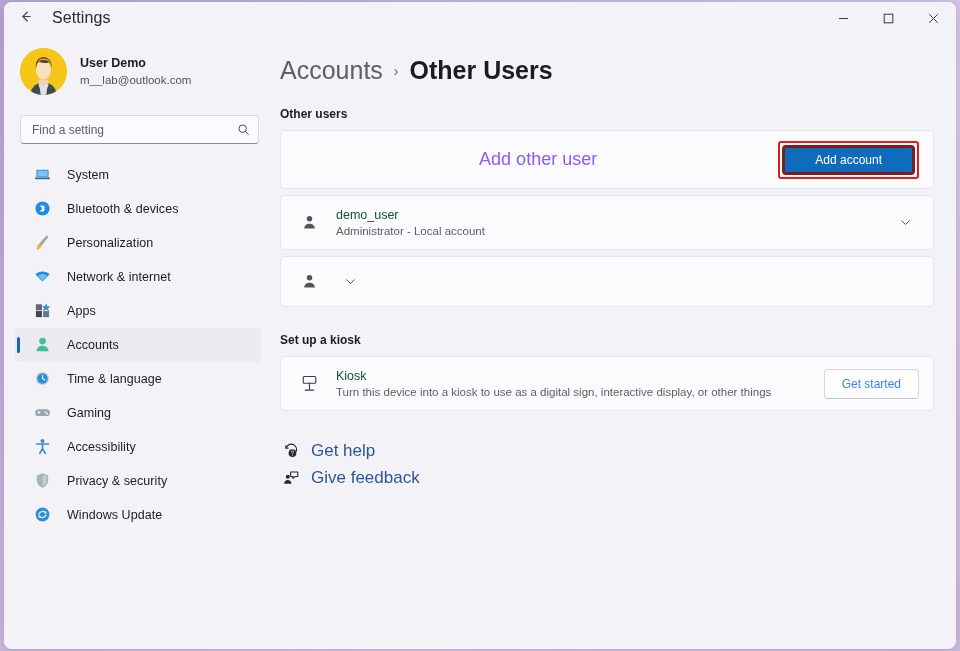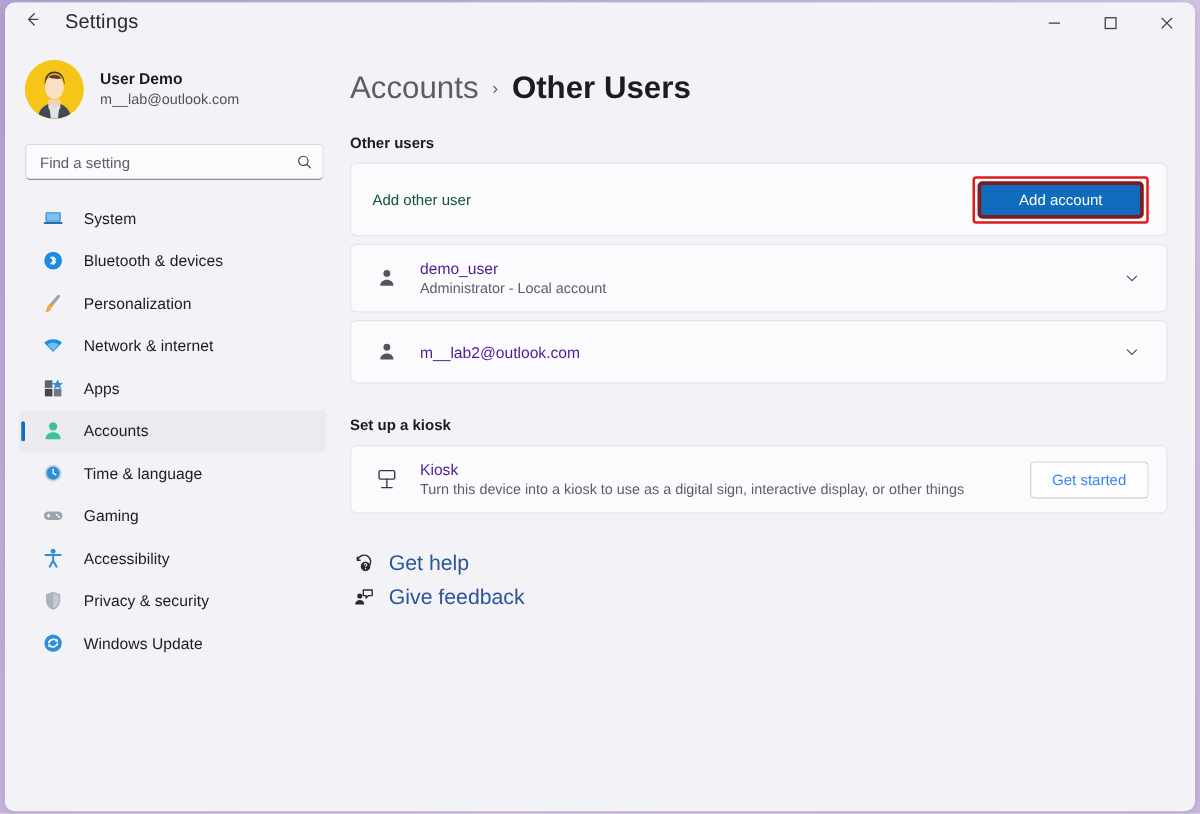--- a/index.html
+++ b/index.html
@@ -223,33 +223,34 @@
     flex: 0 0 22px;
     display: flex;
     align-items: center;
     justify-content: center;
     color: #3a3840;
     margin-right: 16px;
   }
   .card-texts { flex: 1; min-width: 0; }
   .card-title {
     font-size: 12.5px;
-    color: #4c1d95;
+    color: #14532d;
     line-height: 16px;
   }
   .card-sub {
     font-size: 11.5px;
     color: #5e5c66;
     line-height: 15px;
     margin-top: 1px;
   }
   .card-plain-title {
     flex: 1;
-    font-size: 12px;
-    color: #14532d;
+    font-size: 18px;
+    color: #8b5cf6;
+    text-align: center;
   }
 
   .chevron {
     width: 28px;
     display: flex;
     align-items: center;
     justify-content: center;
     color: #4a4852;
     cursor: pointer;
   }
@@ -540,23 +541,20 @@
         </span>
       </div>
 
       <div class="card h-52 clickable">
         <span class="card-icon">
           <svg width="17" height="17" viewBox="0 0 18 18">
             <circle cx="9" cy="5" r="2.9" fill="#56535d"></circle>
             <path d="M3.4 15.4c0-3.2 2.5-5.1 5.6-5.1s5.6 1.9 5.6 5.1z" fill="#56535d"></path>
           </svg>
         </span>
-        <div class="card-texts">
-          <div class="card-title">m__lab2@outlook.com</div>
-        </div>
         <span class="chevron">
           <svg width="13" height="13" viewBox="0 0 16 16" fill="none">
             <path d="M3.4 6L8 10.4 12.6 6" stroke="currentColor" stroke-width="1.15" stroke-linecap="round" stroke-linejoin="round"></path>
           </svg>
         </span>
       </div>
 
       <div class="section-label kiosk-head">Set up a kiosk</div>
 
       <div class="card h-56">

